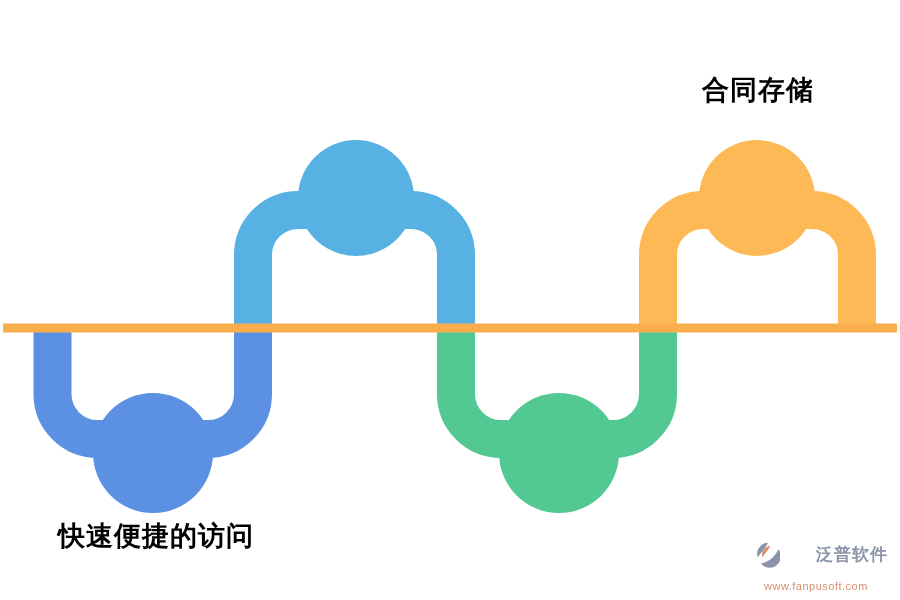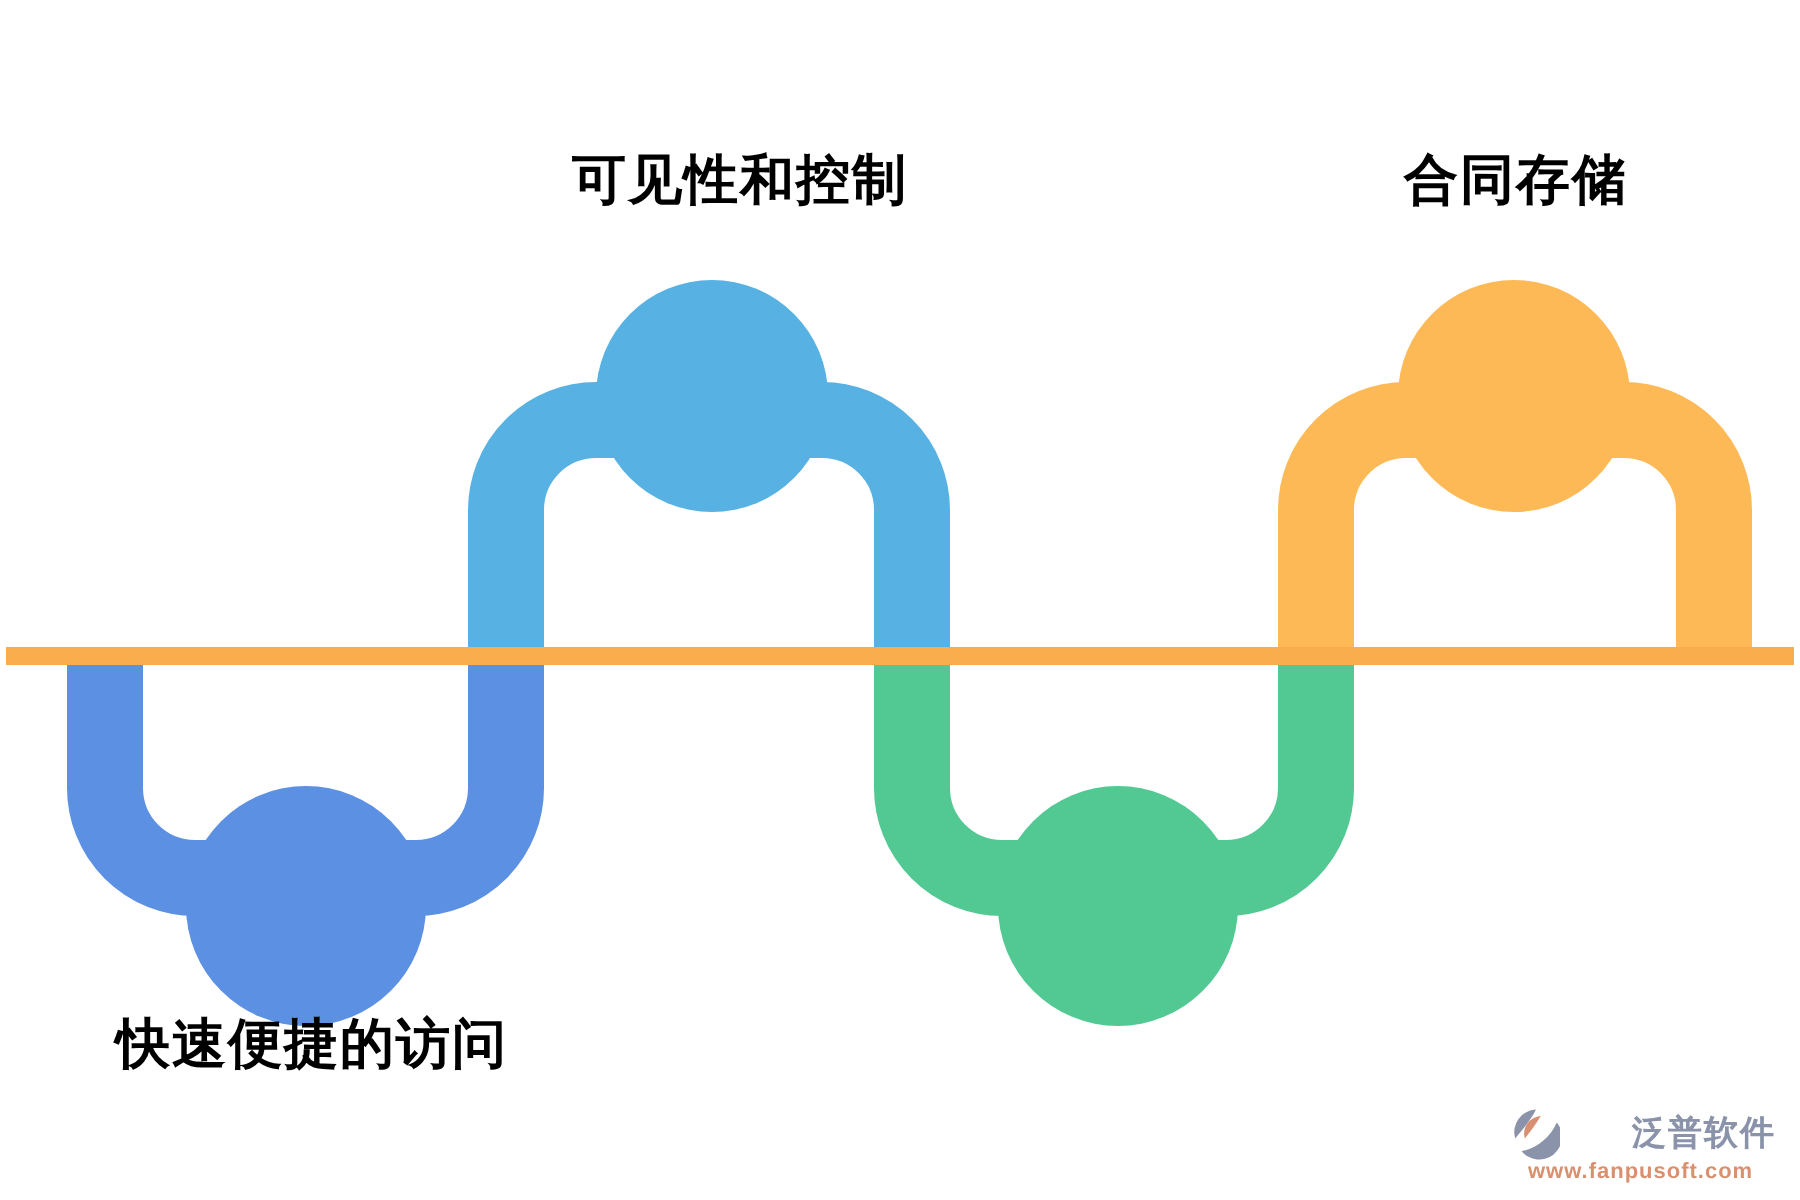--- a/index.html
+++ b/index.html
@@ -25,21 +25,21 @@
     position: absolute;
     transform: translate(-50%, -50%);
     font-size: 27px;
     font-weight: bold;
     color: #000000;
     white-space: nowrap;
     letter-spacing: 1px;
   }
   .label-visibility  { left: 370px; top: 90px;  }
   .label-storage     { left: 758px; top: 90px; text-align: center;  }
-  .label-access      { left: 156px; top: 522px; font-family: Liberation Serif, serif; }
+  .label-access      { left: 156px; top: 536px; font-family: Liberation Serif, serif; }
   .label-automation  { left: 563px; top: 541px; }
 
   .watermark {
     position: absolute;
     right: 12px;
     bottom: 8px;
     width: 132px;
     text-align: left;
   }
   .watermark-top {
@@ -50,24 +50,24 @@
   .brand-name {
     font-size: 17px;
     font-weight: bold;
     color: #8A93AA;
     letter-spacing: 1px;
     white-space: nowrap;
     margin-left: 34px;
   }
   .brand-url {
     font-size: 11px;
-    font-weight: bold;
+    font-weight: normal;
     color: #D9906F;
     letter-spacing: 0.5px;
-    margin-top: 0px;
+    margin-top: 12px;
     padding-left: 8px;
     white-space: nowrap;
   }
   .logo-icon { display: block; }
 </style>
 </head>
 <body>
 
 <div class="stage">
 
@@ -82,21 +82,20 @@
     <path d="M 456 332 L 456 394 A 45 45 0 0 0 501 439 L 613 439 A 45 45 0 0 0 658 394 L 658 332" fill="none" stroke-width="38" stroke="#52C993"></path>
     <circle cx="559" cy="453" r="60" fill="#52C993"></circle>
 
     <path d="M 658 332 L 658 255 A 45 45 0 0 1 703 210 L 812 210 A 45 45 0 0 1 857 255 L 857 332" fill="none" stroke-width="38" stroke="#FDB955"></path>
     <circle cx="757" cy="198" r="58" fill="#FDB955"></circle>
 
     <rect x="3" y="323.5" width="894" height="9" fill="#F9AD4D"></rect>
   </svg>
 
   <div class="node-label label-access">快速便捷的访问</div>
-  <div class="node-label label-visibility">可见性和控制</div>
   <div class="node-label label-storage">合同存储</div>
 
   <div class="watermark">
     <div class="watermark-top">
       <svg class="logo-icon" width="26" height="28" viewBox="0 0 30 30">
         <path d="M15 1 A 14 14 0 0 0 2 19 C 8 12 12 7 15 1 Z" fill="#8A93AA"></path>
         <path d="M18 5 A 11 11 0 0 0 8 19 C 12 14 15 10 18 5 Z" fill="#D98F72"></path>
         <path d="M28 9 A 14 14 0 0 1 6 27 C 16 25 24 18 28 9 Z" fill="#8A93AA"></path>
       </svg>
       <span class="brand-name">泛普软件</span>

